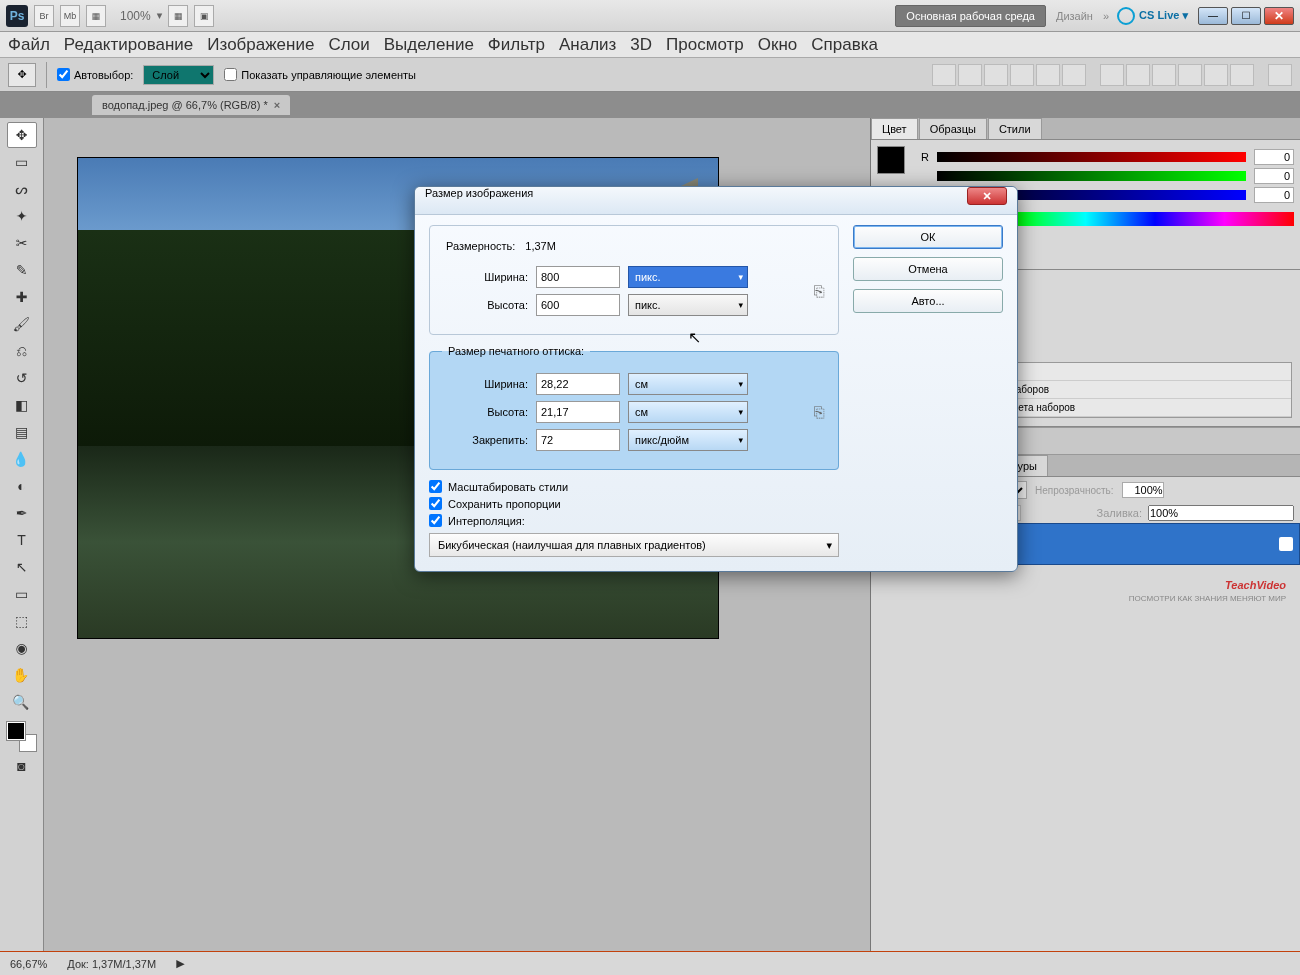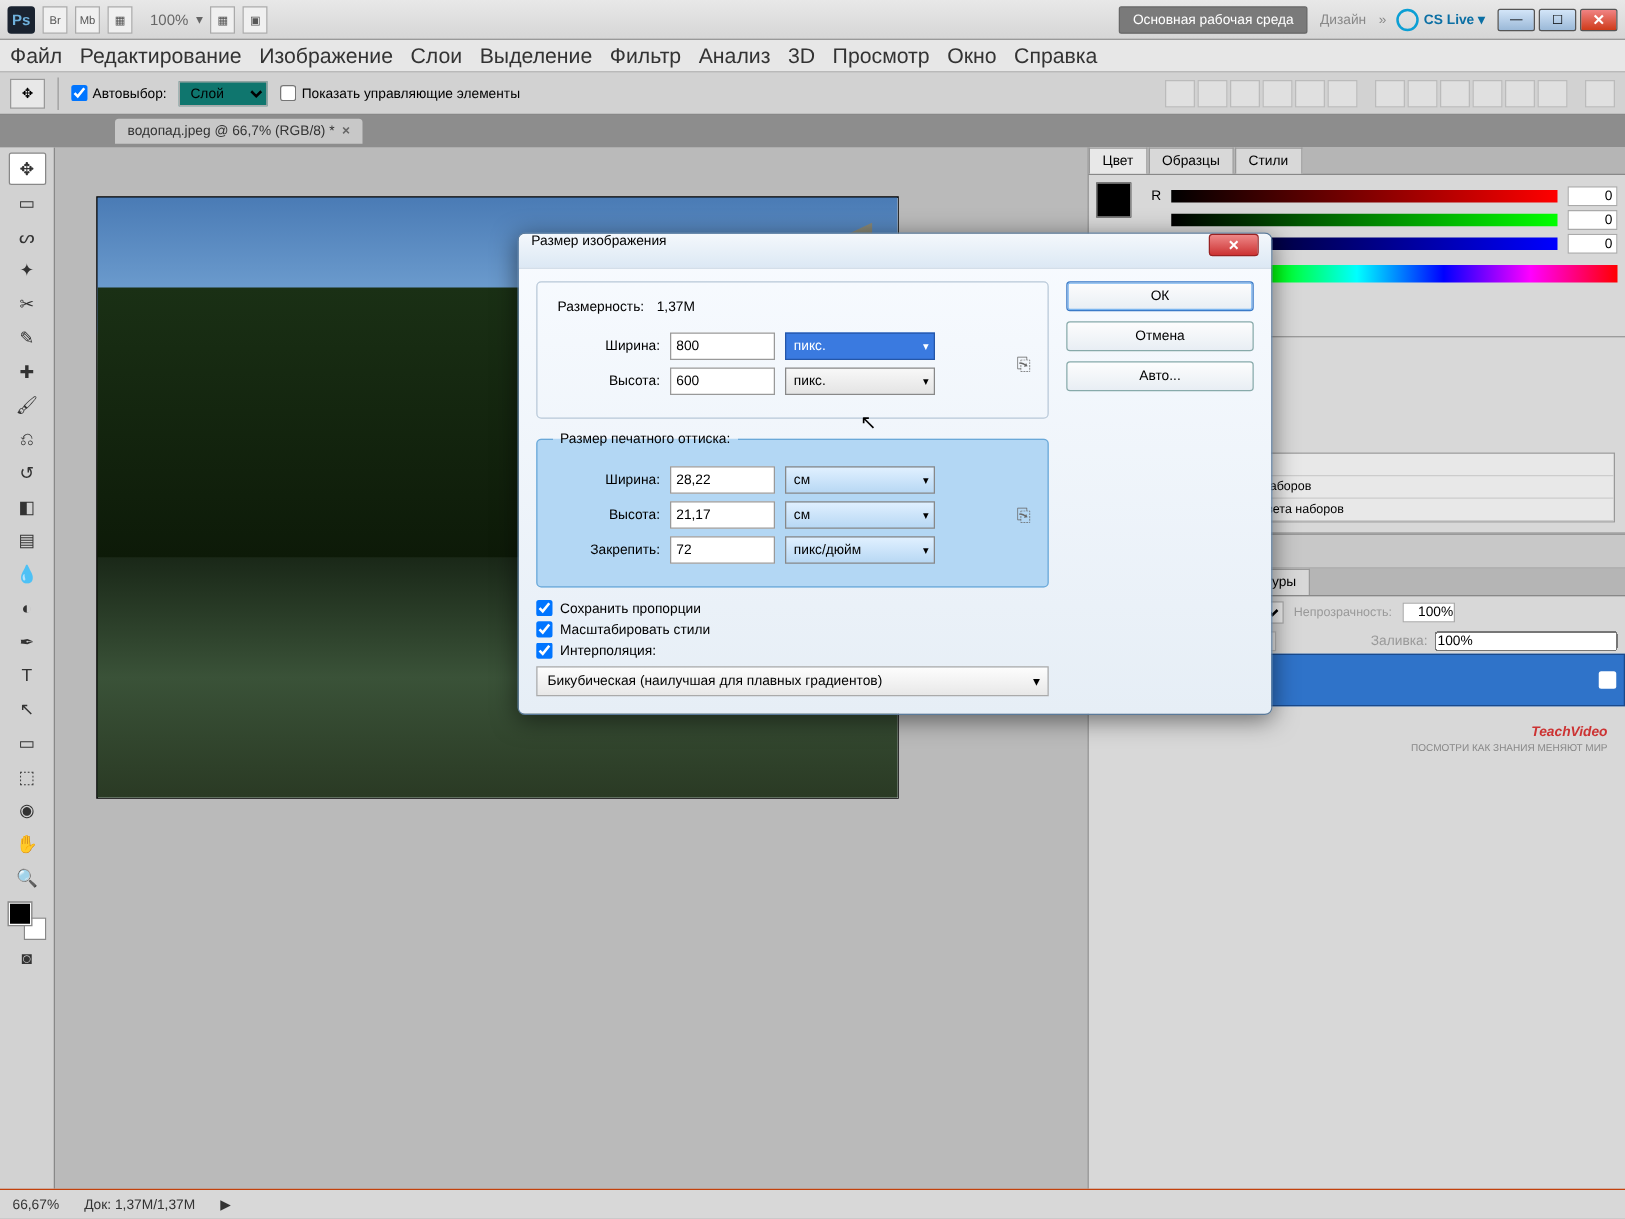--- a/index.html
+++ b/index.html
@@ -377,25 +377,25 @@
               <input type="text" value="72" style="">
               <div class="unit blue">пикс/дюйм</div>
             </div>
           </div>
           <div class="link-icon">⎘</div>
         </div>
       </fieldset>
 
       <div class="chkline">
           <input type="checkbox" checked="" style="">
-          <span>Сохранить пропорции</span>
+          <span>Масштабировать стили</span>
         </div>
       <div class="chkline">
           <input type="checkbox" checked="" style="">
-          <span>Масштабировать стили</span>
+          <span>Сохранить пропорции</span>
         </div>
       <div class="chkline">
           <input type="checkbox" checked="" style="">
           <span>Интерполяция:</span>
         </div>
       <div class="interp">Бикубическая (наилучшая для плавных градиентов)</div>
     </div>
     <div class="dlg-right">
       <div class="dlg-btn primary">ОК</div>
       <div class="dlg-btn">Отмена</div>

